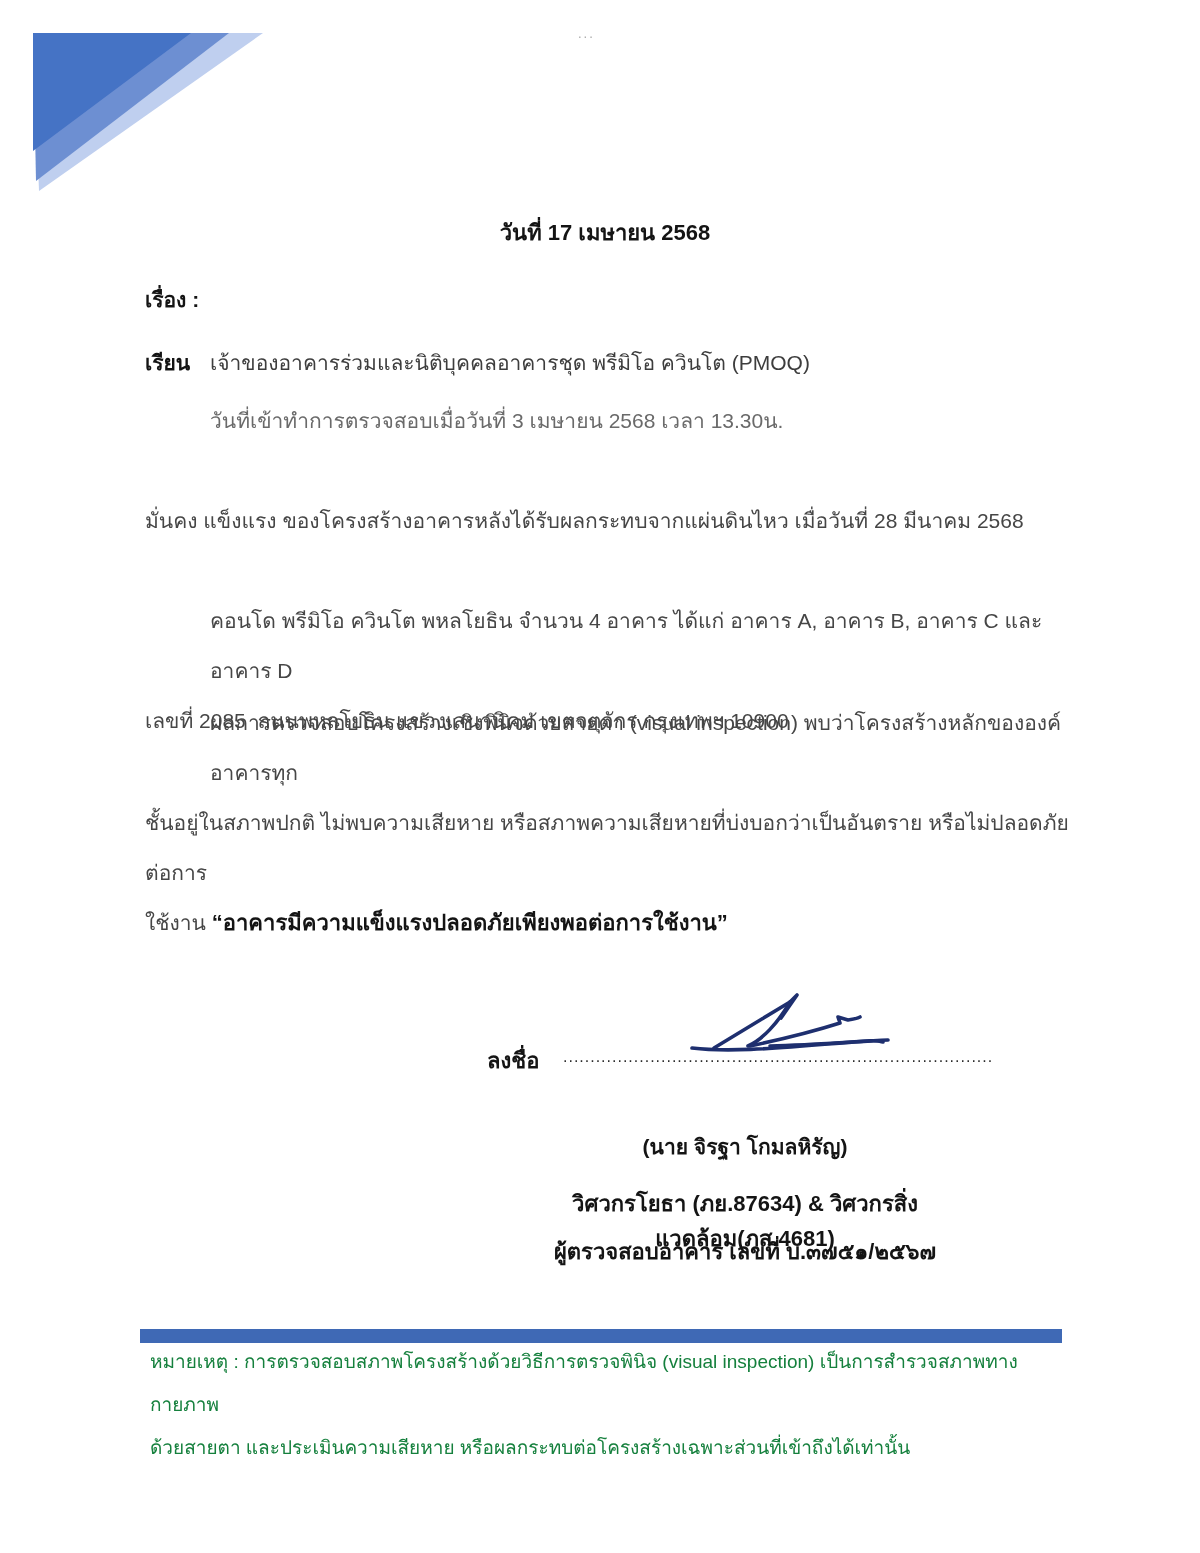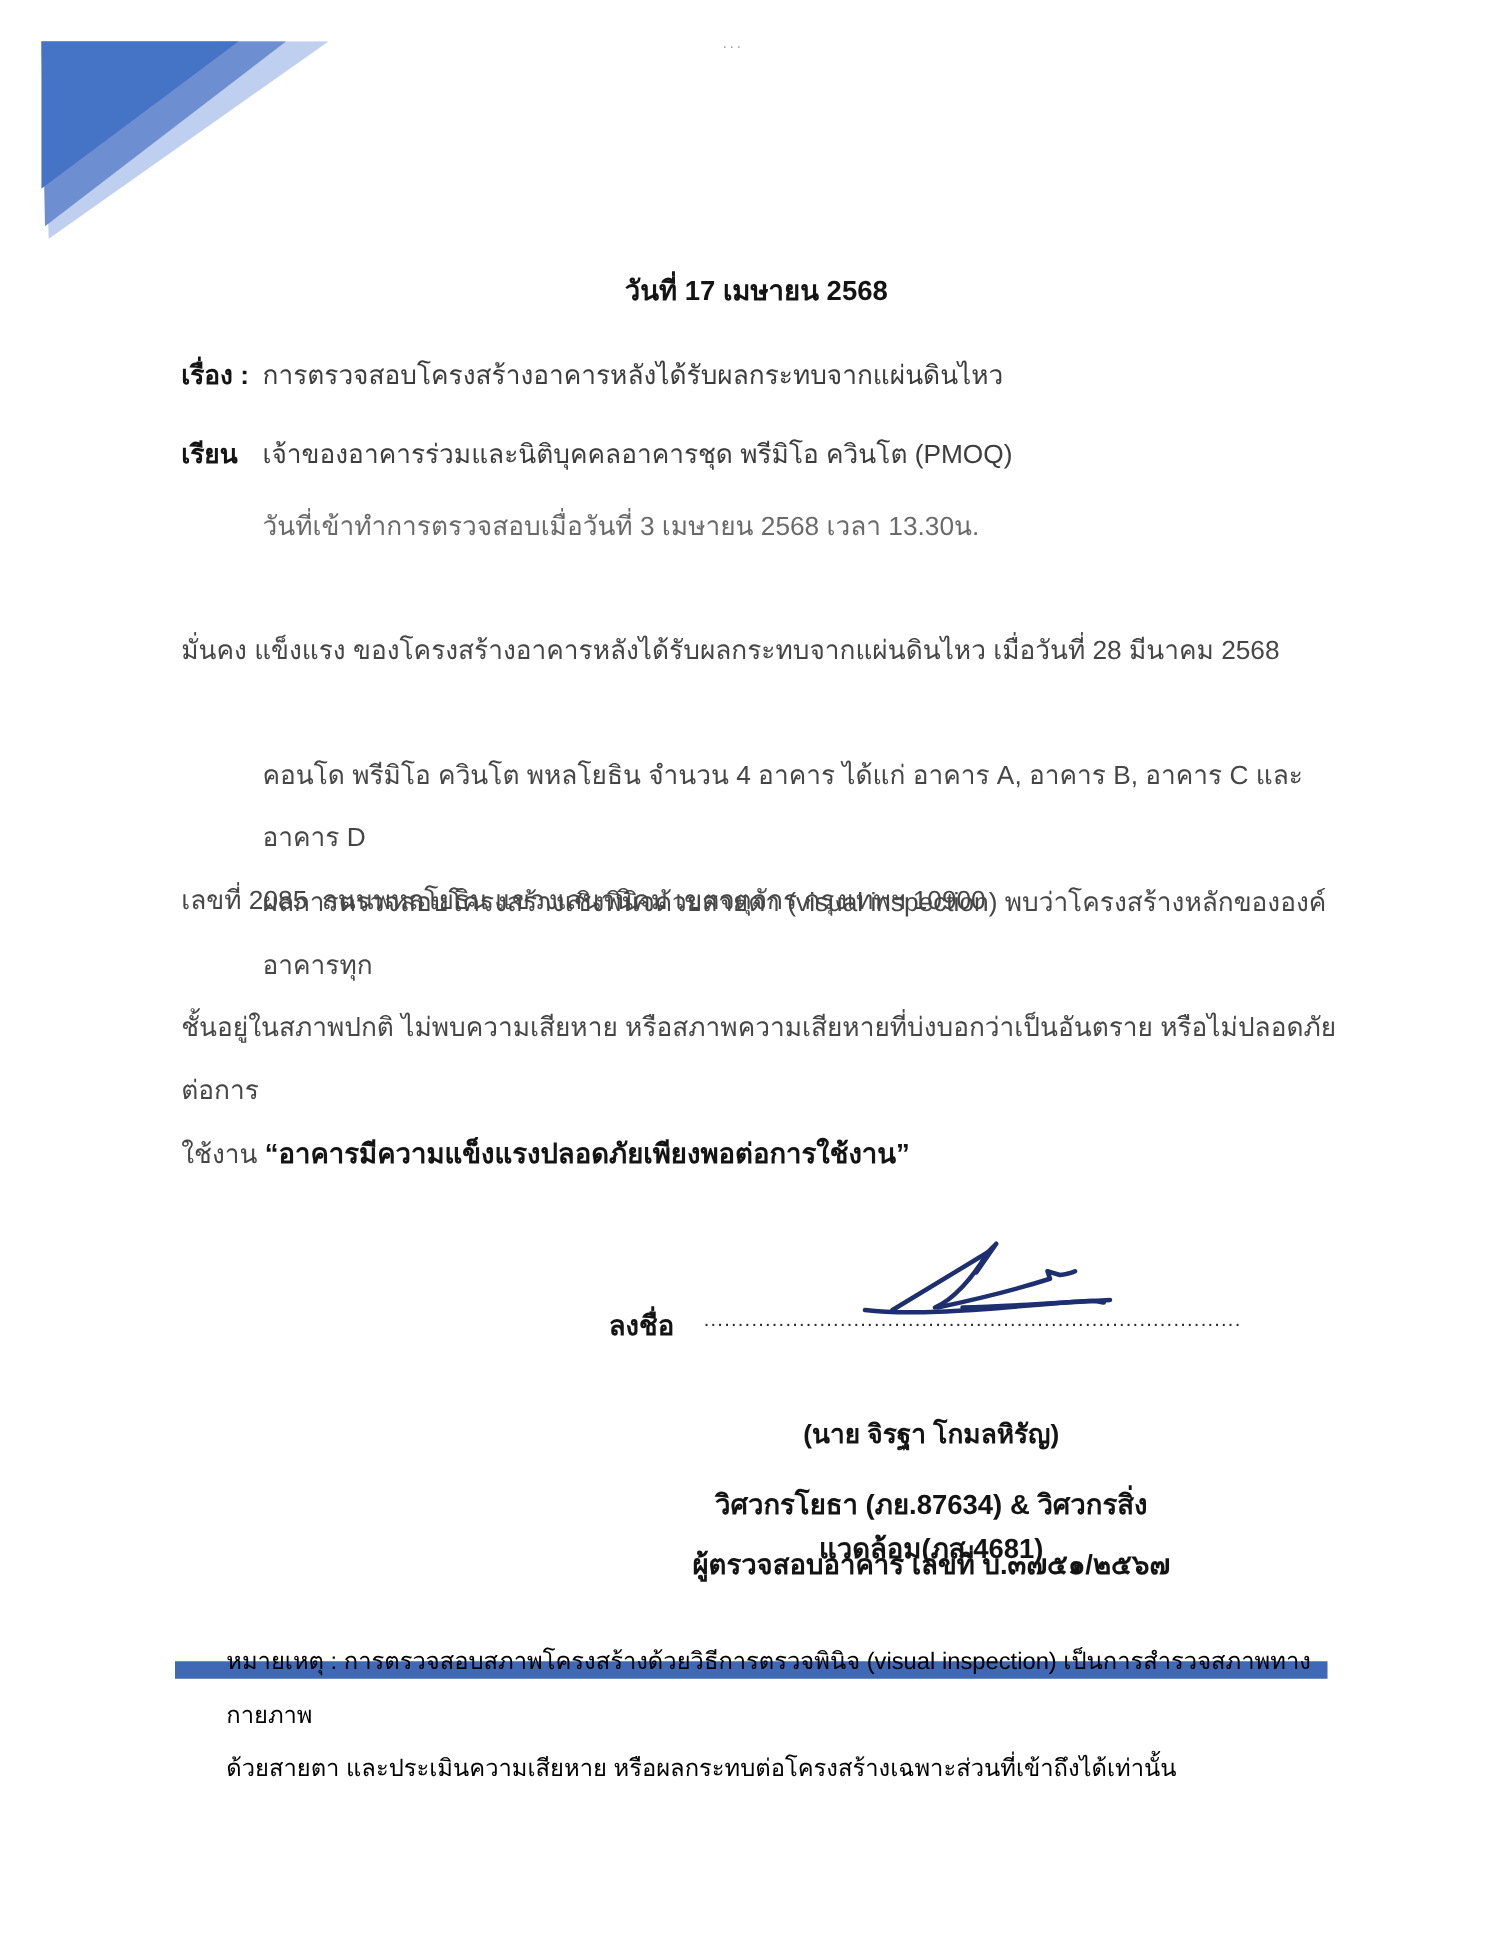--- a/index.html
+++ b/index.html
@@ -54,41 +54,40 @@
   .sig-dots{left:563px;top:1048px;width:430px;font-size:16px;color:#2b2b2b;letter-spacing:1px;overflow:hidden;white-space:nowrap;}
   .sig-image{left:650px;top:988px;width:360px;height:78px;}
 
   .sig-block{width:520px;left:485px;text-align:center;font-size:21px;font-weight:bold;color:#141414;margin-top:24px;}
   .sig-name{top:1106px;}
   .sig-cred{top:1162px;font-size:22px;}
   .sig-license{top:1210px;font-size:22px;}
 
   .accent-bar{left:140px;top:1329px;width:922px;height:14px;background:#3f69b5;}
 
-  .footnote{left:150px;top:1308px;width:910px;font-size:19px;color:#000000;line-height:43px;margin-left:31px;}
+  .footnote{left:150px;top:1340px;width:910px;font-size:19px;color:#15803d;line-height:43px;}
 </style>
 </head>
 <body>
 
 <div class="page">
 
   <svg class="abs logo" viewBox="0 0 230 160" aria-hidden="true">
     <polygon points="0,0 230,0 6,158" fill="#bfcfef"></polygon>
     <polygon points="0,0 196,0 3,148" fill="#6d8fd2"></polygon>
     <polygon points="0,0 158,0 0,118" fill="#4573c5"></polygon>
   </svg>
 
   <div class="abs page-mark">...</div>
 
 
   <div class="abs date-line">วันที่ 17 เมษายน 2568</div>
 
   <div class="abs row row-subject">
     <span class="label">เรื่อง :</span>
-    <span class="value">การตรวจสอบโครงสร้างอาคารหลังได้รับผลกระทบจากแผ่นดินไหว</span>
   </div>
 
   <div class="abs row row-to">
     <span class="label">เรียน</span>
     <span class="value">เจ้าของอาคารร่วมและนิติบุคคลอาคารชุด พรีมิโอ ควินโต (PMOQ)</span>
   </div>
 
   <div class="abs insp-date">วันที่เข้าทำการตรวจสอบเมื่อวันที่ 3 เมษายน 2568 เวลา 13.30น.</div>
 
   <div class="abs para para1">

